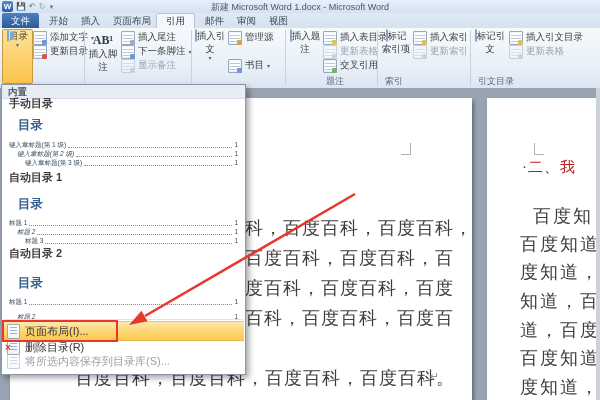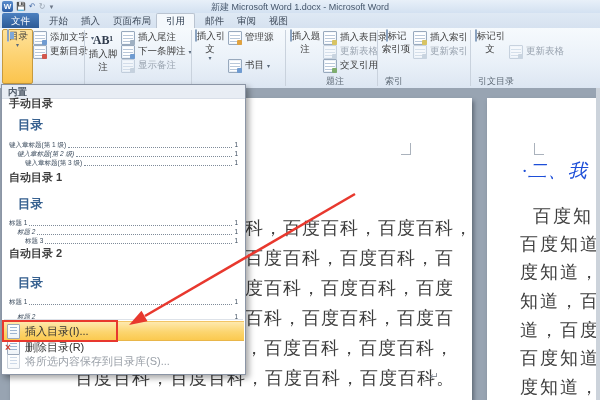--- a/index.html
+++ b/index.html
@@ -67,21 +67,21 @@
   
   .workspace { position:absolute; top:88px; left:0; width:600px; height:312px; background:#98a4b2; }
   .page { position:absolute; top:10px; background:#fff; box-shadow:2px 3px 4px rgba(40,48,60,.5);
     overflow:hidden; }
   .page.left { left:10px; width:462px; height:302px; }
   .page.right { left:487px; width:109px; height:302px; }
   .docline { position:absolute; font-family:"Liberation Serif","DejaVu Serif",serif;
     color:#3d3d3d; white-space:nowrap; }
   .page.left .docline { font-size:18px; letter-spacing:1px; }
   .page.right .docline { font-size:18px; letter-spacing:2px; }
-  .page.right .heading { font-size:19px; letter-spacing:1px; color:#1d4ed8;font-style:italic; }
+  .page.right .heading { font-size:15px; letter-spacing:1px; color:#b91c1c; }
   .cornermark { position:absolute; width:9px; height:11px; }
   .cm-left { border-right:1px solid #aab2bc; border-bottom:1px solid #aab2bc; }
   .cm-right { border-left:1px solid #aab2bc; border-bottom:1px solid #aab2bc; }
   .pmark { position:absolute; font-size:11px; color:#8a9099; }
   .win-edge { position:absolute; right:0; top:0; width:4px; height:312px; background:#ccd3db; }
   
   .menu { position:absolute; left:1px; top:84px; width:243px; height:289px; background:#fff;
     border:1px solid #8b95a5; box-shadow:3px 3px 6px rgba(0,0,0,.35); z-index:10; }
   .menu-header { height:13px; background:#e8edf4; border-bottom:1px solid #d9dfe8;
     font-size:9.5px; font-weight:bold; color:#535e6b; line-height:13px; padding-left:6px; }
@@ -223,35 +223,38 @@
       <span class="sic n"></span>
       <span>更新索引</span>
     </div>
     <div class="glabel" style="left:385px">索引</div>
     <div class="gsep" style="left:470px"></div>
 
     <div class="bigbtn" style="left:473px; width:34px;">
       <span class="bic"></span>
       <span>标记引文</span>
     </div>
+    <div class="sbtn" style="left:509px; top:3px;">
+      <span class="sic y"></span>
+      <span>插入引文目录</span>
+    </div>
     <div class="sbtn disabled" style="left:509px; top:17px;">
       <span class="sic n"></span>
       <span>更新表格</span>
     </div>
     <div class="glabel" style="left:478px">引文目录</div>
   </div>
 
   <div class="workspace">
     <div class="page left">
       <div class="cornermark cm-left" style="left:391px; top:45px;"></div>
       <div class="docline" style="left:235px; top:118px;">科，百度百科，百度百科，</div>
       <div class="docline" style="left:235px; top:148px;">百度百科，百度百科，百</div>
       <div class="docline" style="left:235px; top:208px;">百科，百度百科，百度百</div>
       <div class="docline" style="left:235px; top:178px;">度百科，百度百科，百度</div>
-      <div class="docline" style="left:235px; top:238px;">，百度百科，百度百科，</div>
       <div class="docline" style="left:65px; top:268px;">百度百科，百度百科，百度百科，百度百科。</div>
       <div class="pmark" style="left:420px; top:272px;">↵</div>
     </div>
     <div class="page right">
       <div class="cornermark cm-right" style="left:47px; top:45px;"></div>
       <div class="docline heading" style="left:35px; top:60px;">·二、我</div>
       <div class="docline" style="left:46px; top:106px;">百度知</div>
       <div class="docline" style="left:33px; top:134px;">百度知道</div>
       <div class="docline" style="left:33px; top:162px;">度知道，</div>
       <div class="docline" style="left:33px; top:191px;">知道，百</div>
@@ -317,21 +320,21 @@
         <span class="pl-text">标题 2</span>
           <span class="pl-dots"></span>
           <span class="pl-num">1</span>
       </div>
     </div>
 
     <div class="menu-sep"></div>
 
     <div class="mi hl" style="top:236px; height:18px;">
       <span class="mic"></span>
-      <span>插入目录(I)...</span>
+      <span>页面布局(I)...</span>
     </div>
     <div class="mi" style="top:255px; height:14px;">
       <span class="mic x"></span>
       <span>删除目录(R)</span>
     </div>
     <div class="mi disabled" style="top:269px; height:14px;">
       <span class="mic"></span>
       <span>将所选内容保存到目录库(S)...</span>
     </div>
   </div>

